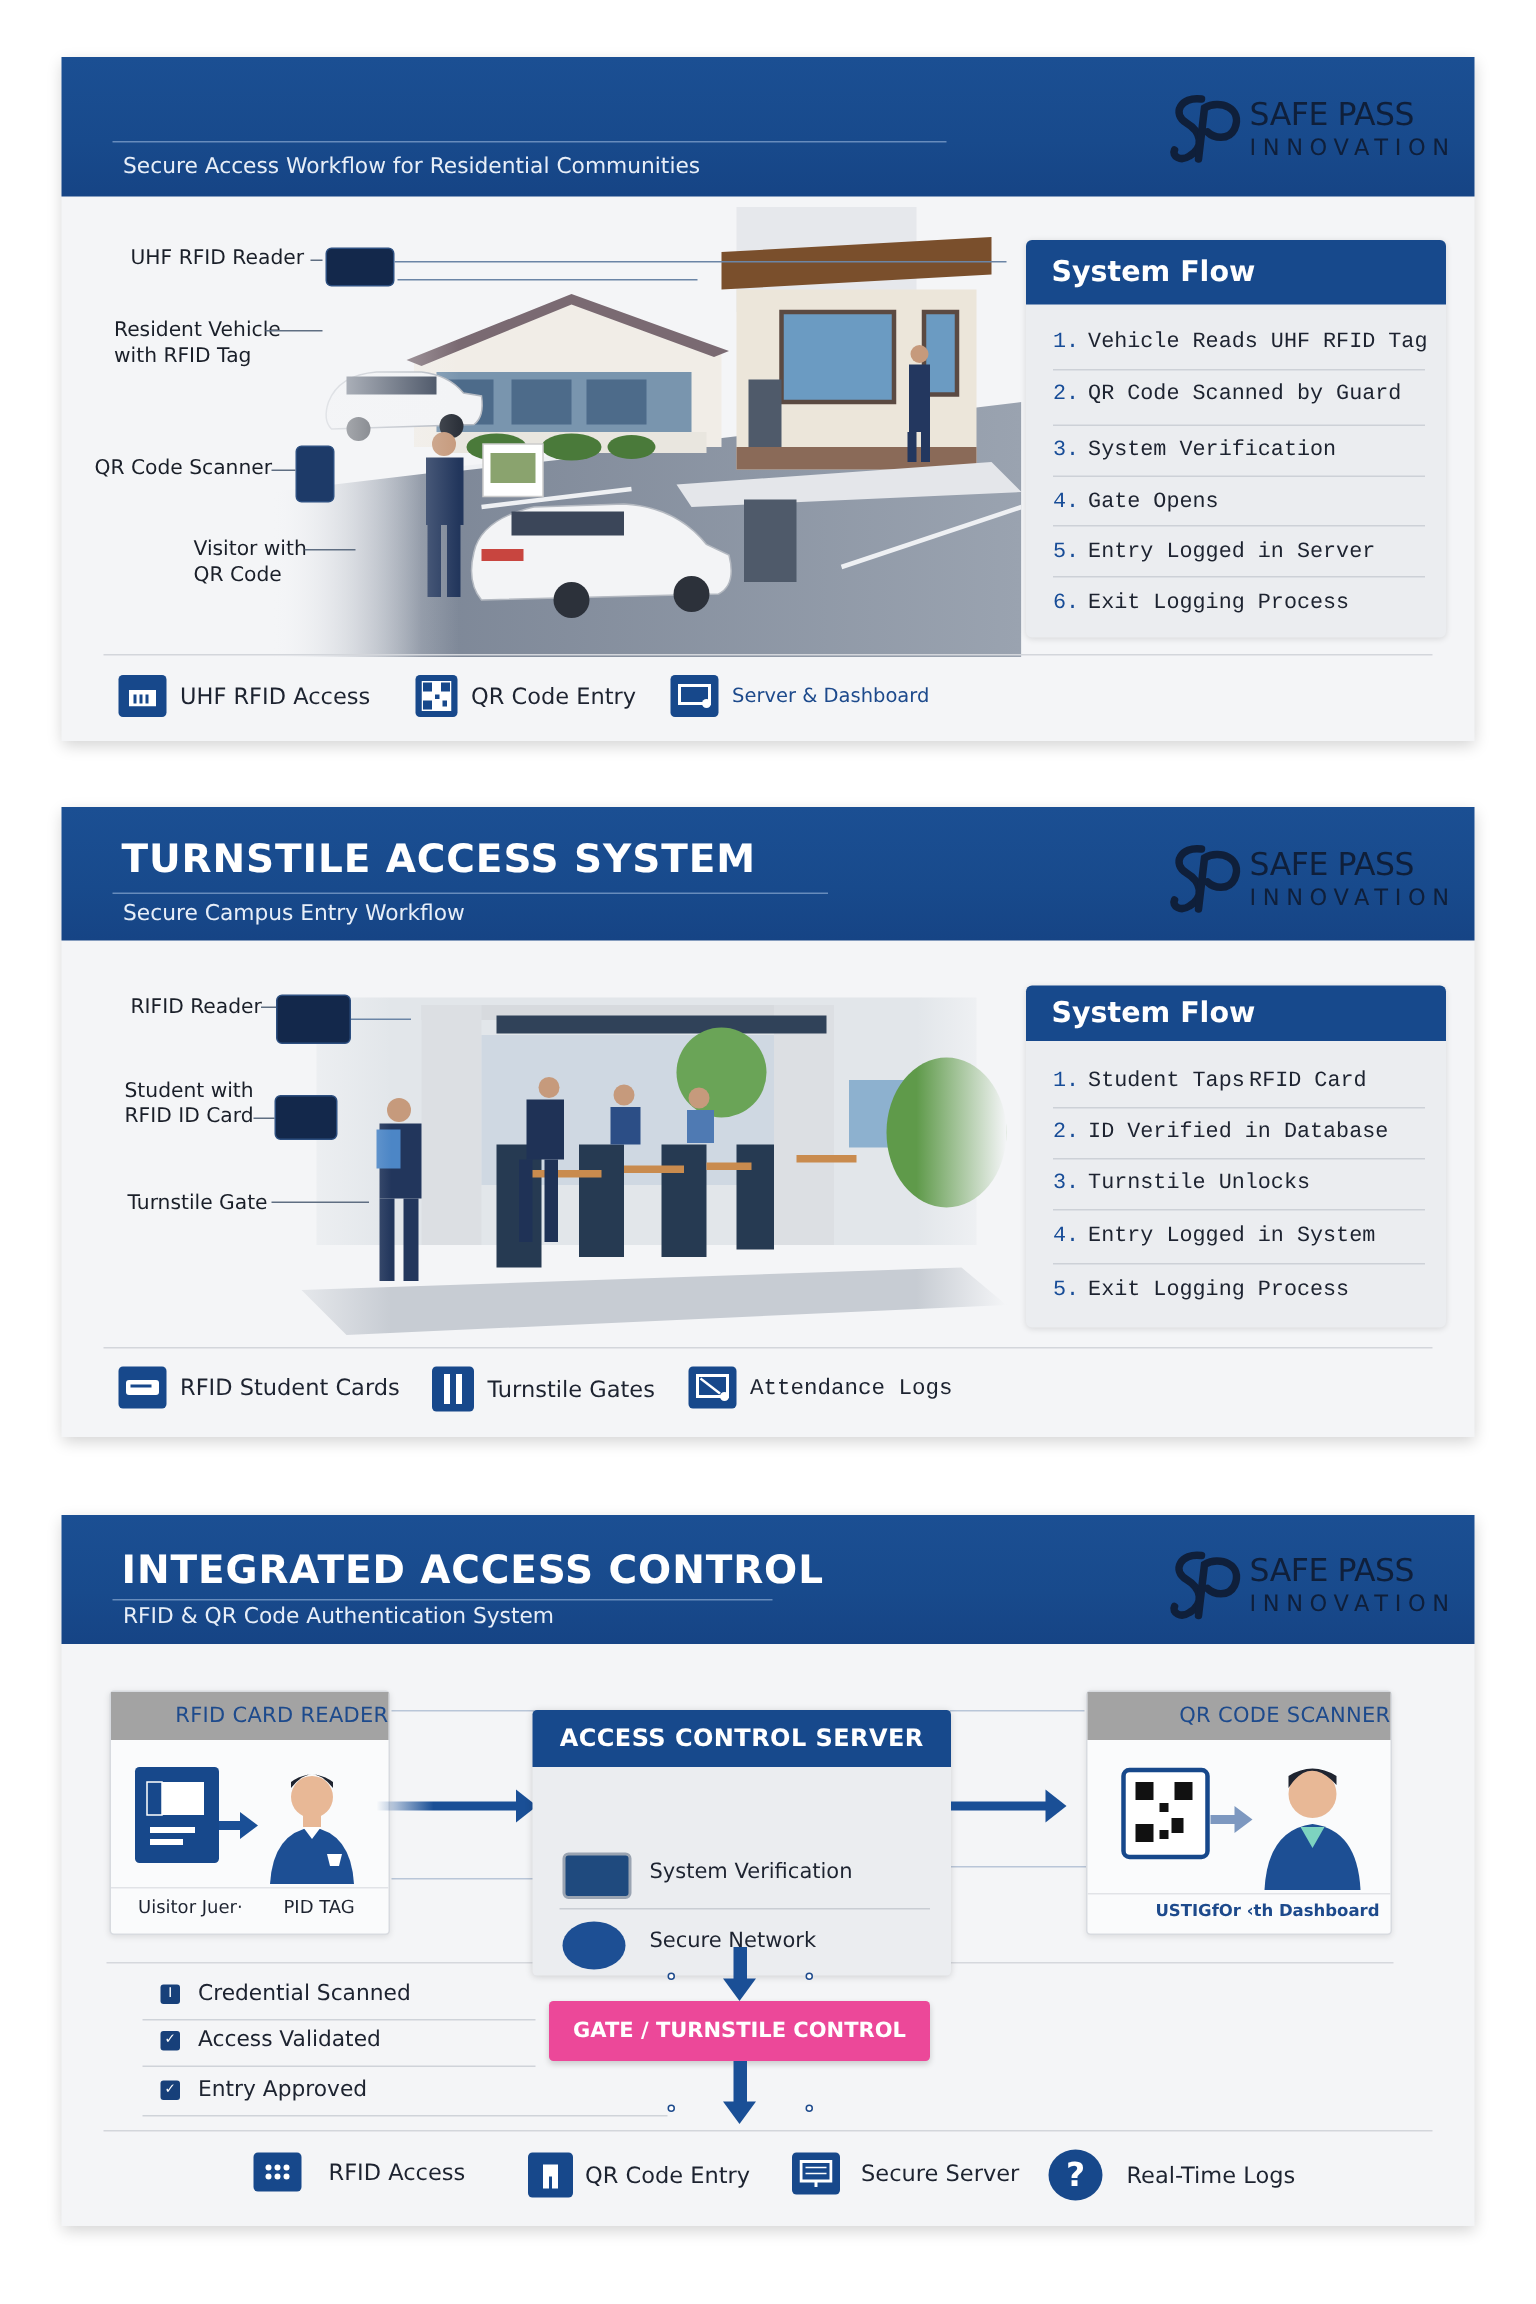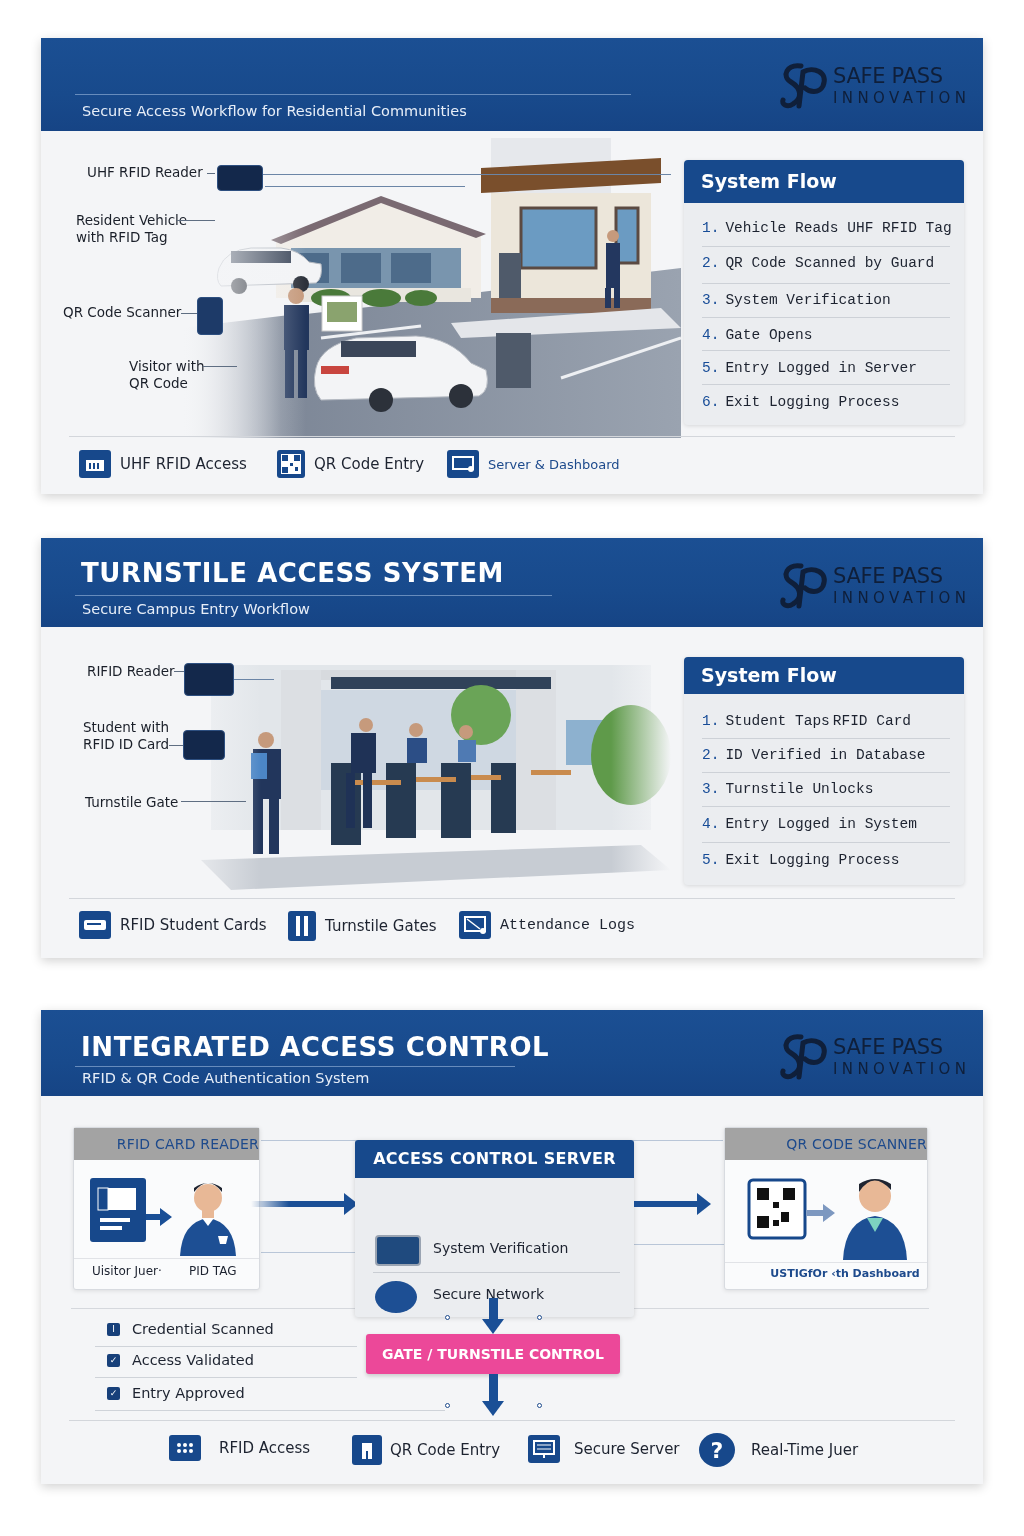--- a/index.html
+++ b/index.html
@@ -496,15 +496,15 @@
           <rect x="1" y="1" width="20" height="13" fill="none" stroke="#fff" stroke-width="2"></rect>
           <line x1="4" y1="5" x2="18" y2="5" stroke="#fff"></line>
           <line x1="4" y1="9" x2="18" y2="9" stroke="#fff"></line>
           <line x1="11" y1="14" x2="11" y2="18" stroke="#fff" stroke-width="2"></line>
         </svg>
       </span>
     <span class="feature-label">Secure Server</span>
   </div>
   <div class="feature" style="left:658px;top:423px;gap:16px;">
     <span class="feature-icon" style="width:36px;height:34px;border-radius:50%;color:#fff;font-weight:bold;font-size:22px;">?</span>
-    <span class="feature-label">Real-Time Juer</span>
+    <span class="feature-label">Real-Time Logs</span>
   </div>
 </section>
 
 </body></html>

